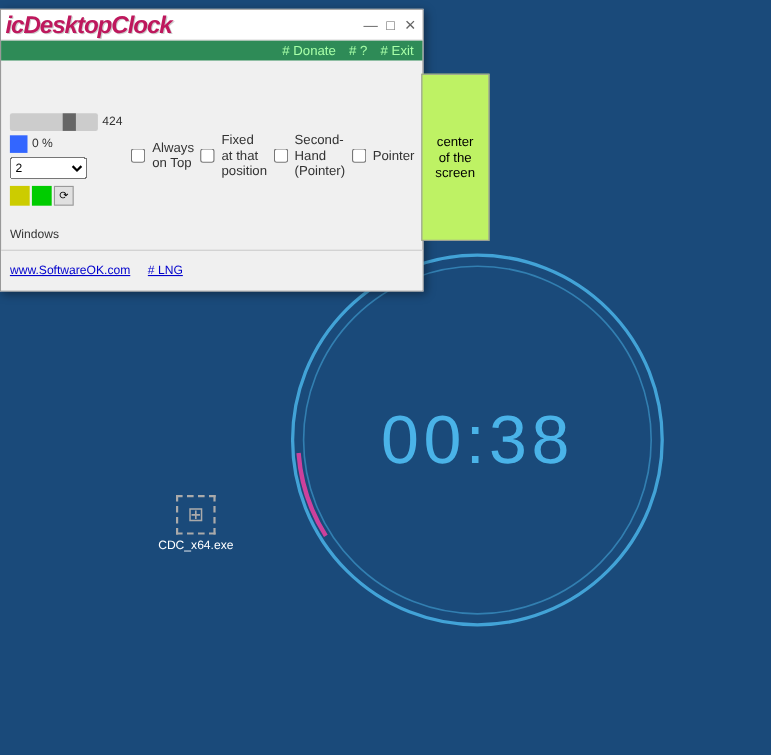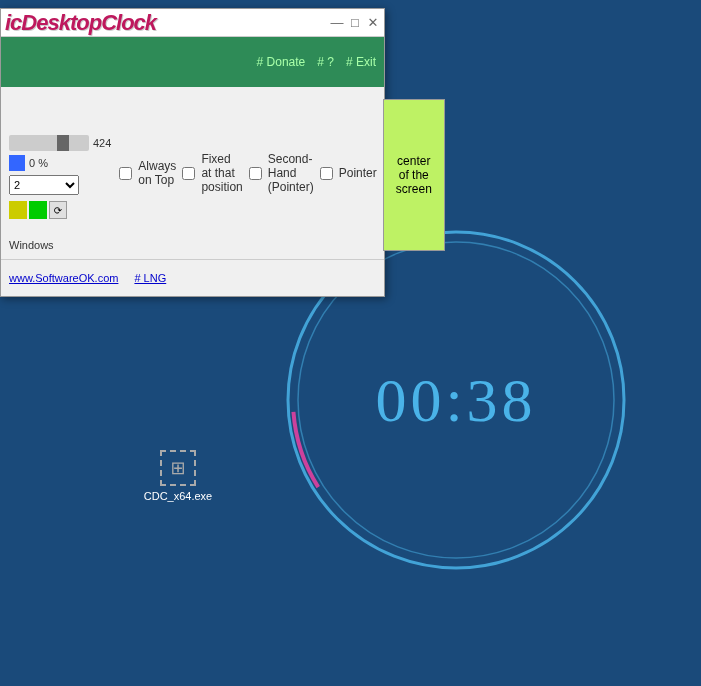--- a/index.html
+++ b/index.html
@@ -16,24 +16,23 @@
     .desktop {
       position: absolute;
       inset: 0;
       background: #1a4a7a;
     }
 
     
     .clock-container {
       position: absolute;
       top: 220px;
-      left: 276px;
+      left: 254px;
       width: 360px;
       height: 360px;
-      font-family: Liberation Serif, serif;
     }
 
     .clock-svg {
       position: absolute;
       inset: 0;
     }
 
     .clock-time {
       position: absolute;
       inset: 0;
@@ -124,21 +123,21 @@
       color: #666;
       display: flex;
       align-items: center;
       justify-content: center;
       line-height: 1;
     }
 
     
     .header-bar {
       background: #2e8b57;
-      padding: 18px 8px;
+      padding: 2px 8px;
       display: flex;
       justify-content: flex-end;
       gap: 12px;
     }
 
     .header-link {
       color: #a8ffa8;
       font-size: 12px;
       cursor: pointer;
       text-decoration: none;

